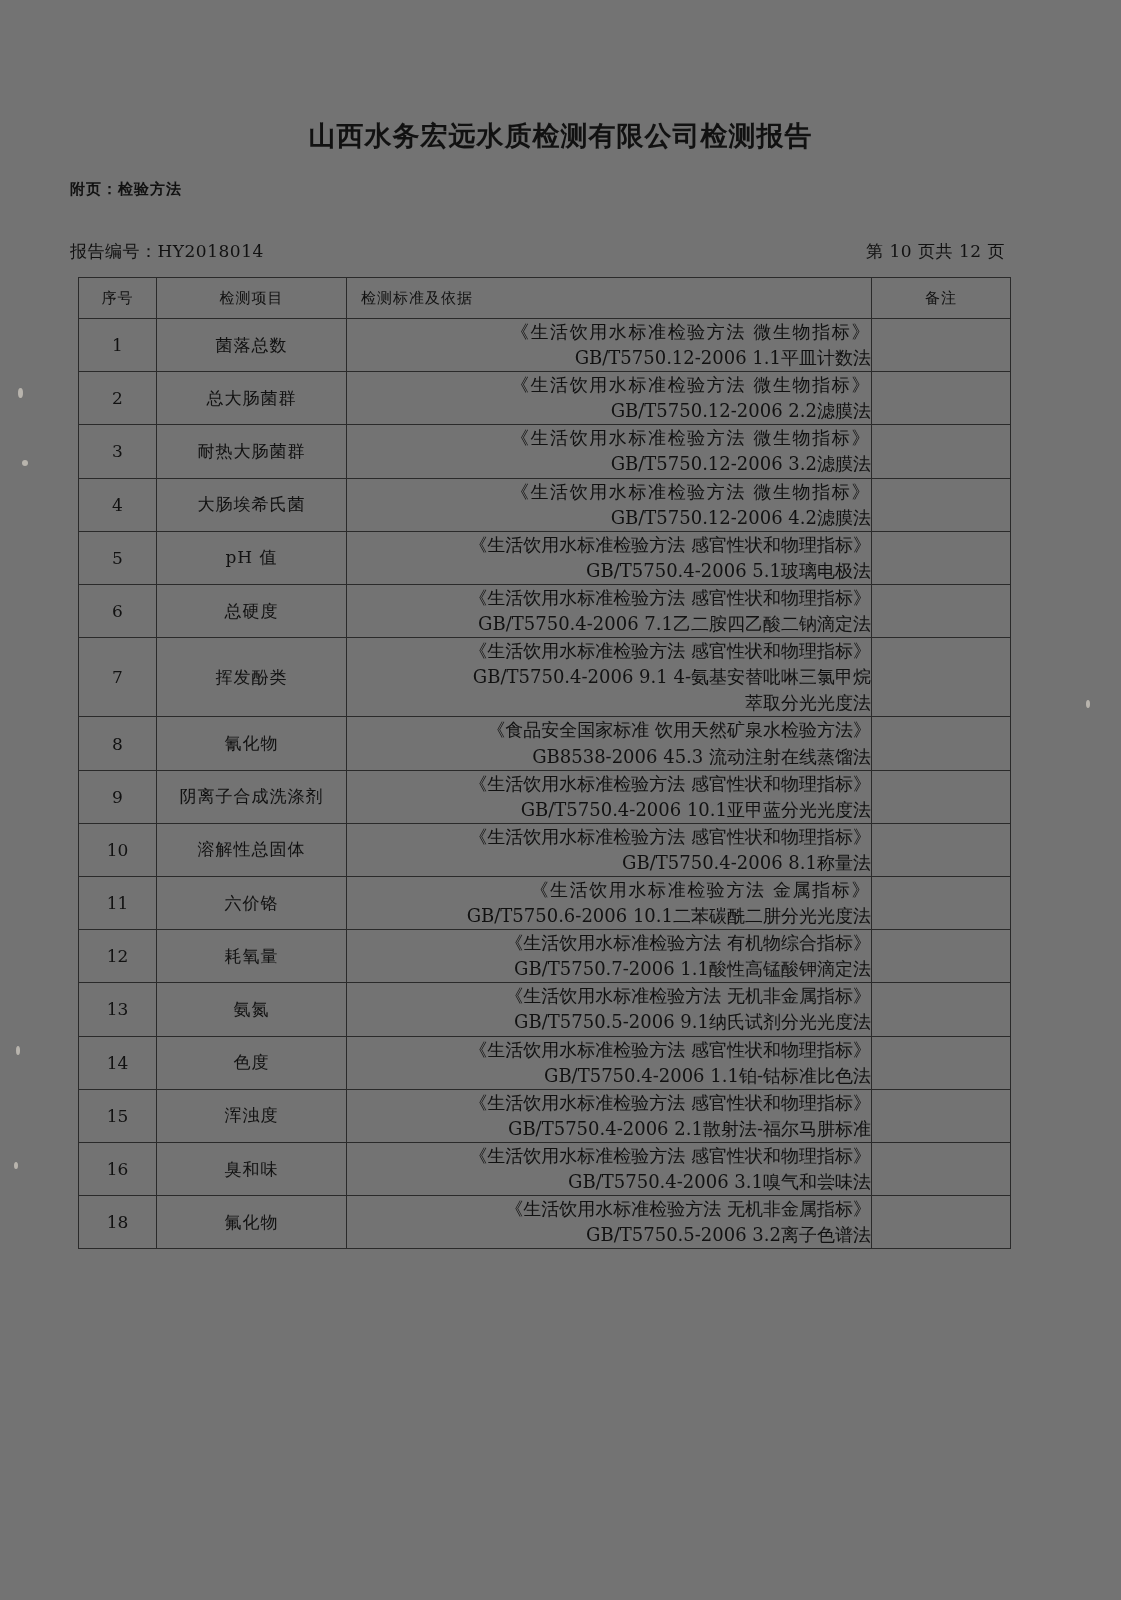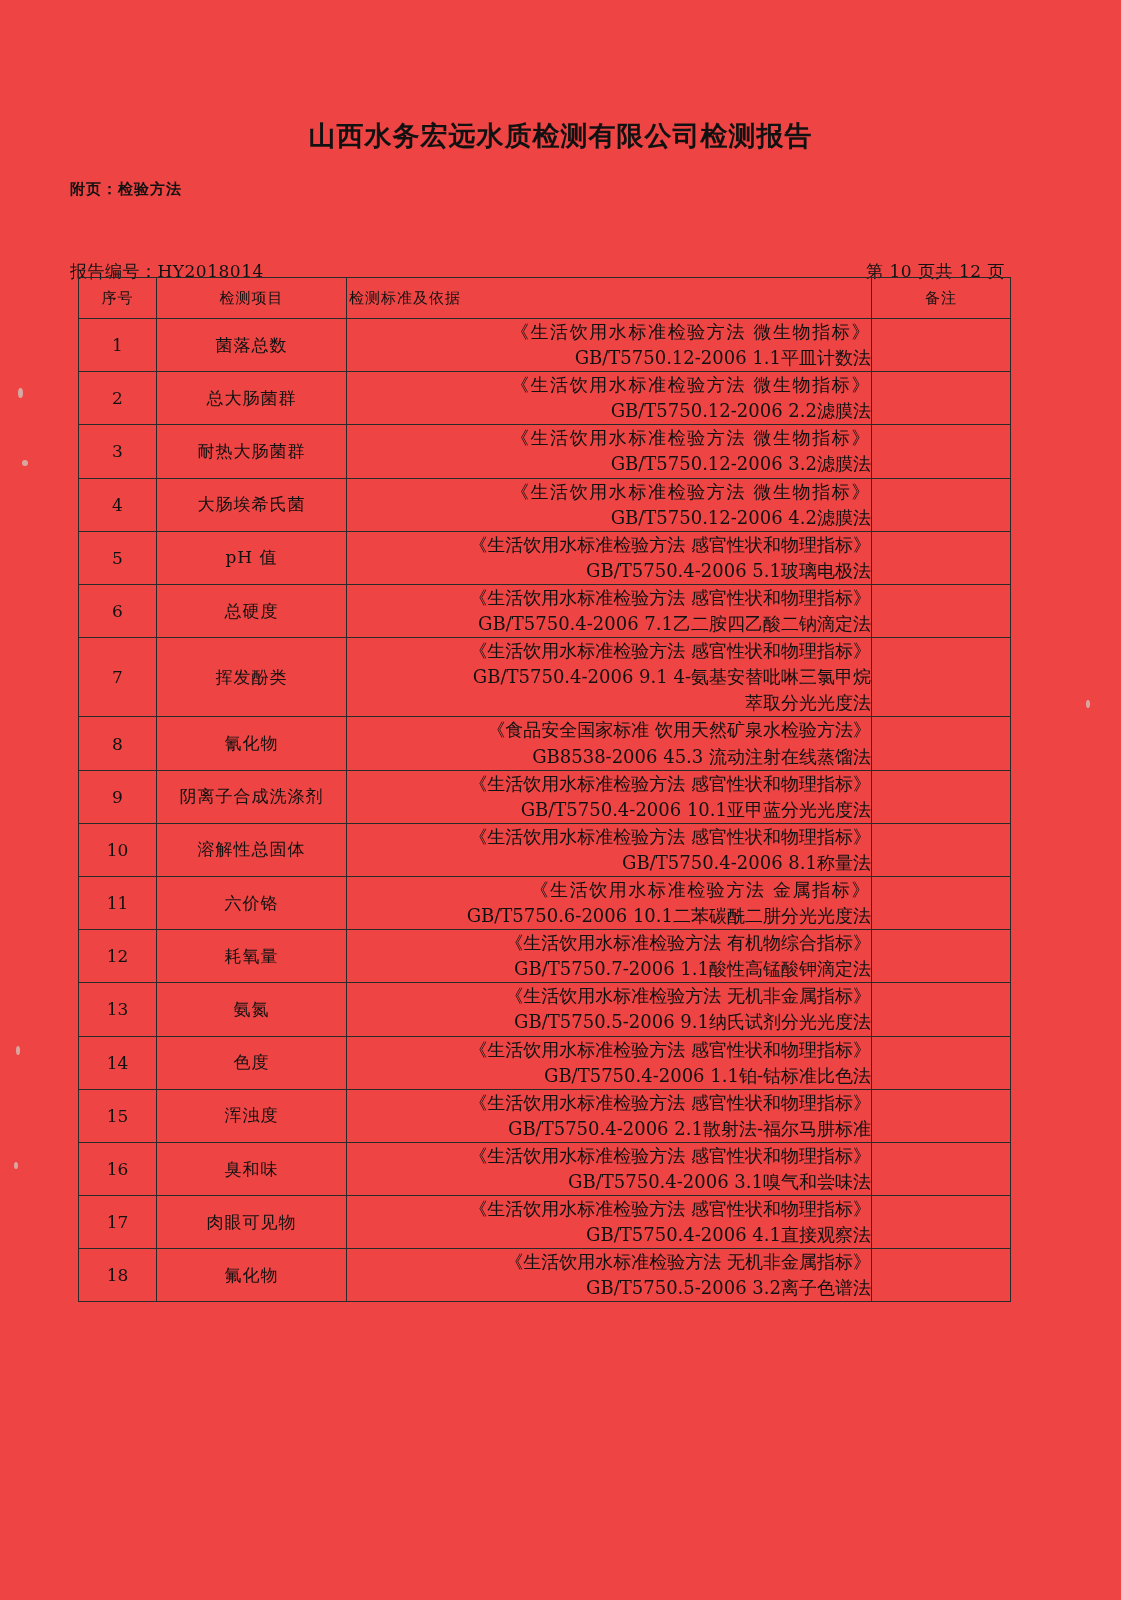--- a/index.html
+++ b/index.html
@@ -14,21 +14,21 @@
     font-family: "DejaVu Serif", "Liberation Serif", serif;
     color: #111;
     overflow: hidden;
   }
   .page {
     position: absolute;
     left: 0;
     top: 0;
     width: 1121px;
     height: 1600px;
-    background: #ef4444;
+    background: #737373;
   }
   
   .speck {
     position: absolute;
     background: #cfc9c0;
     border-radius: 50%;
     opacity: 0.75;
   }
   .doc-title {
     position: absolute;
@@ -50,21 +50,20 @@
     letter-spacing: 1px;
     font-family: "DejaVu Sans", "Liberation Sans", sans-serif;
   }
   .meta-row {
     position: absolute;
     left: 70px;
     top: 240px;
     width: 935px;
     height: 26px;
     font-size: 17px;
-    margin-top: 20px;
   }
   .meta-left {
     position: absolute;
     left: 0;
     top: 0;
     font-family: "DejaVu Serif", "Liberation Serif", serif;
     letter-spacing: 0.5px;
   }
   .meta-right {
     position: absolute;
@@ -93,21 +92,21 @@
   col.c-note  { width: 139px; }
 
   thead td {
     height: 40px;
     text-align: center;
     font-size: 15px;
     letter-spacing: 1px;
   }
   thead td.std-head {
     text-align: left;
-    padding-left: 2px;
+    padding-left: 14px;
   }
   td.no {
     text-align: center;
     font-size: 17px;
     font-family: "DejaVu Serif", "Liberation Serif", serif;
   }
   td.item {
     text-align: center;
     font-size: 17px;
     letter-spacing: 1px;
@@ -298,29 +297,20 @@
         <tr>
           <td class="no">16</td>
           <td class="item">臭和味</td>
           <td class="std">
             <div class="std-line">《生活饮用水标准检验方法 感官性状和物理指标》</div>
             <div class="std-line ref">GB/T5750.4-2006  3.1嗅气和尝味法</div>
           </td>
           <td class="note"></td>
         </tr>
         <tr>
-          <td class="no">17</td>
-          <td class="item">肉眼可见物</td>
-          <td class="std">
-            <div class="std-line">《生活饮用水标准检验方法 感官性状和物理指标》</div>
-            <div class="std-line ref">GB/T5750.4-2006  4.1直接观察法</div>
-          </td>
-          <td class="note"></td>
-        </tr>
-        <tr>
           <td class="no">18</td>
           <td class="item">氟化物</td>
           <td class="std">
             <div class="std-line">《生活饮用水标准检验方法 无机非金属指标》</div>
             <div class="std-line ref">GB/T5750.5-2006  3.2离子色谱法</div>
           </td>
           <td class="note"></td>
         </tr>
       </tbody>
   </table>

